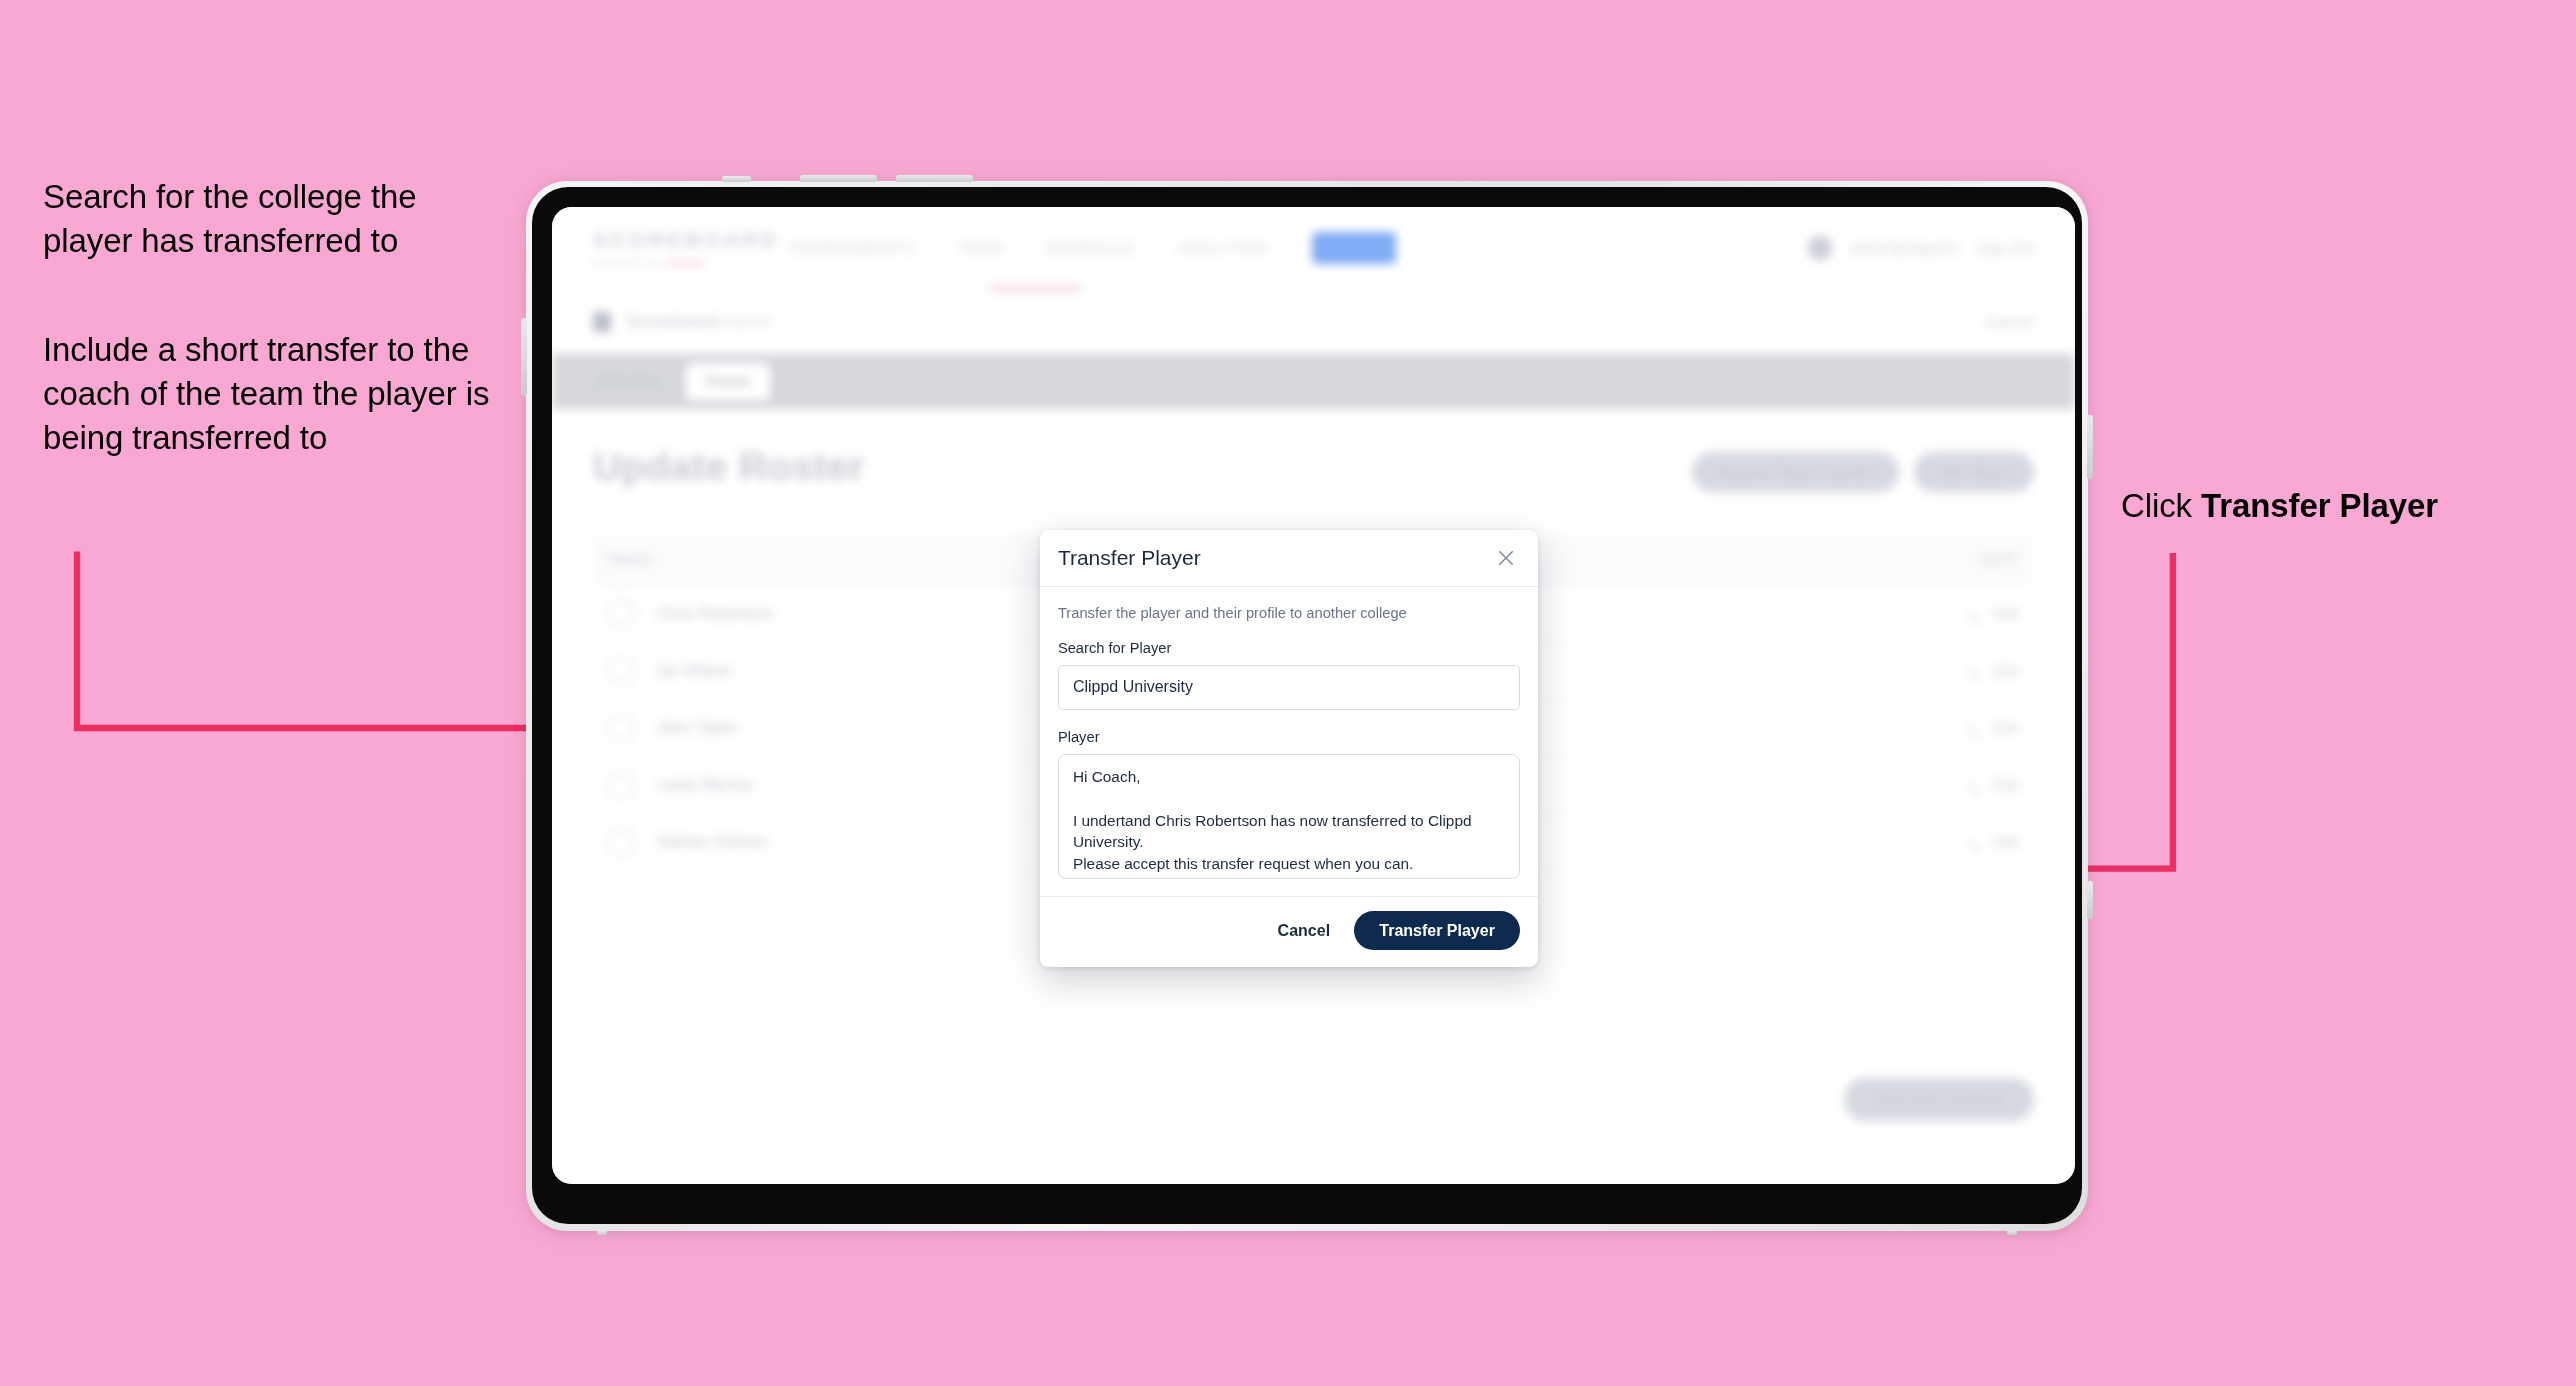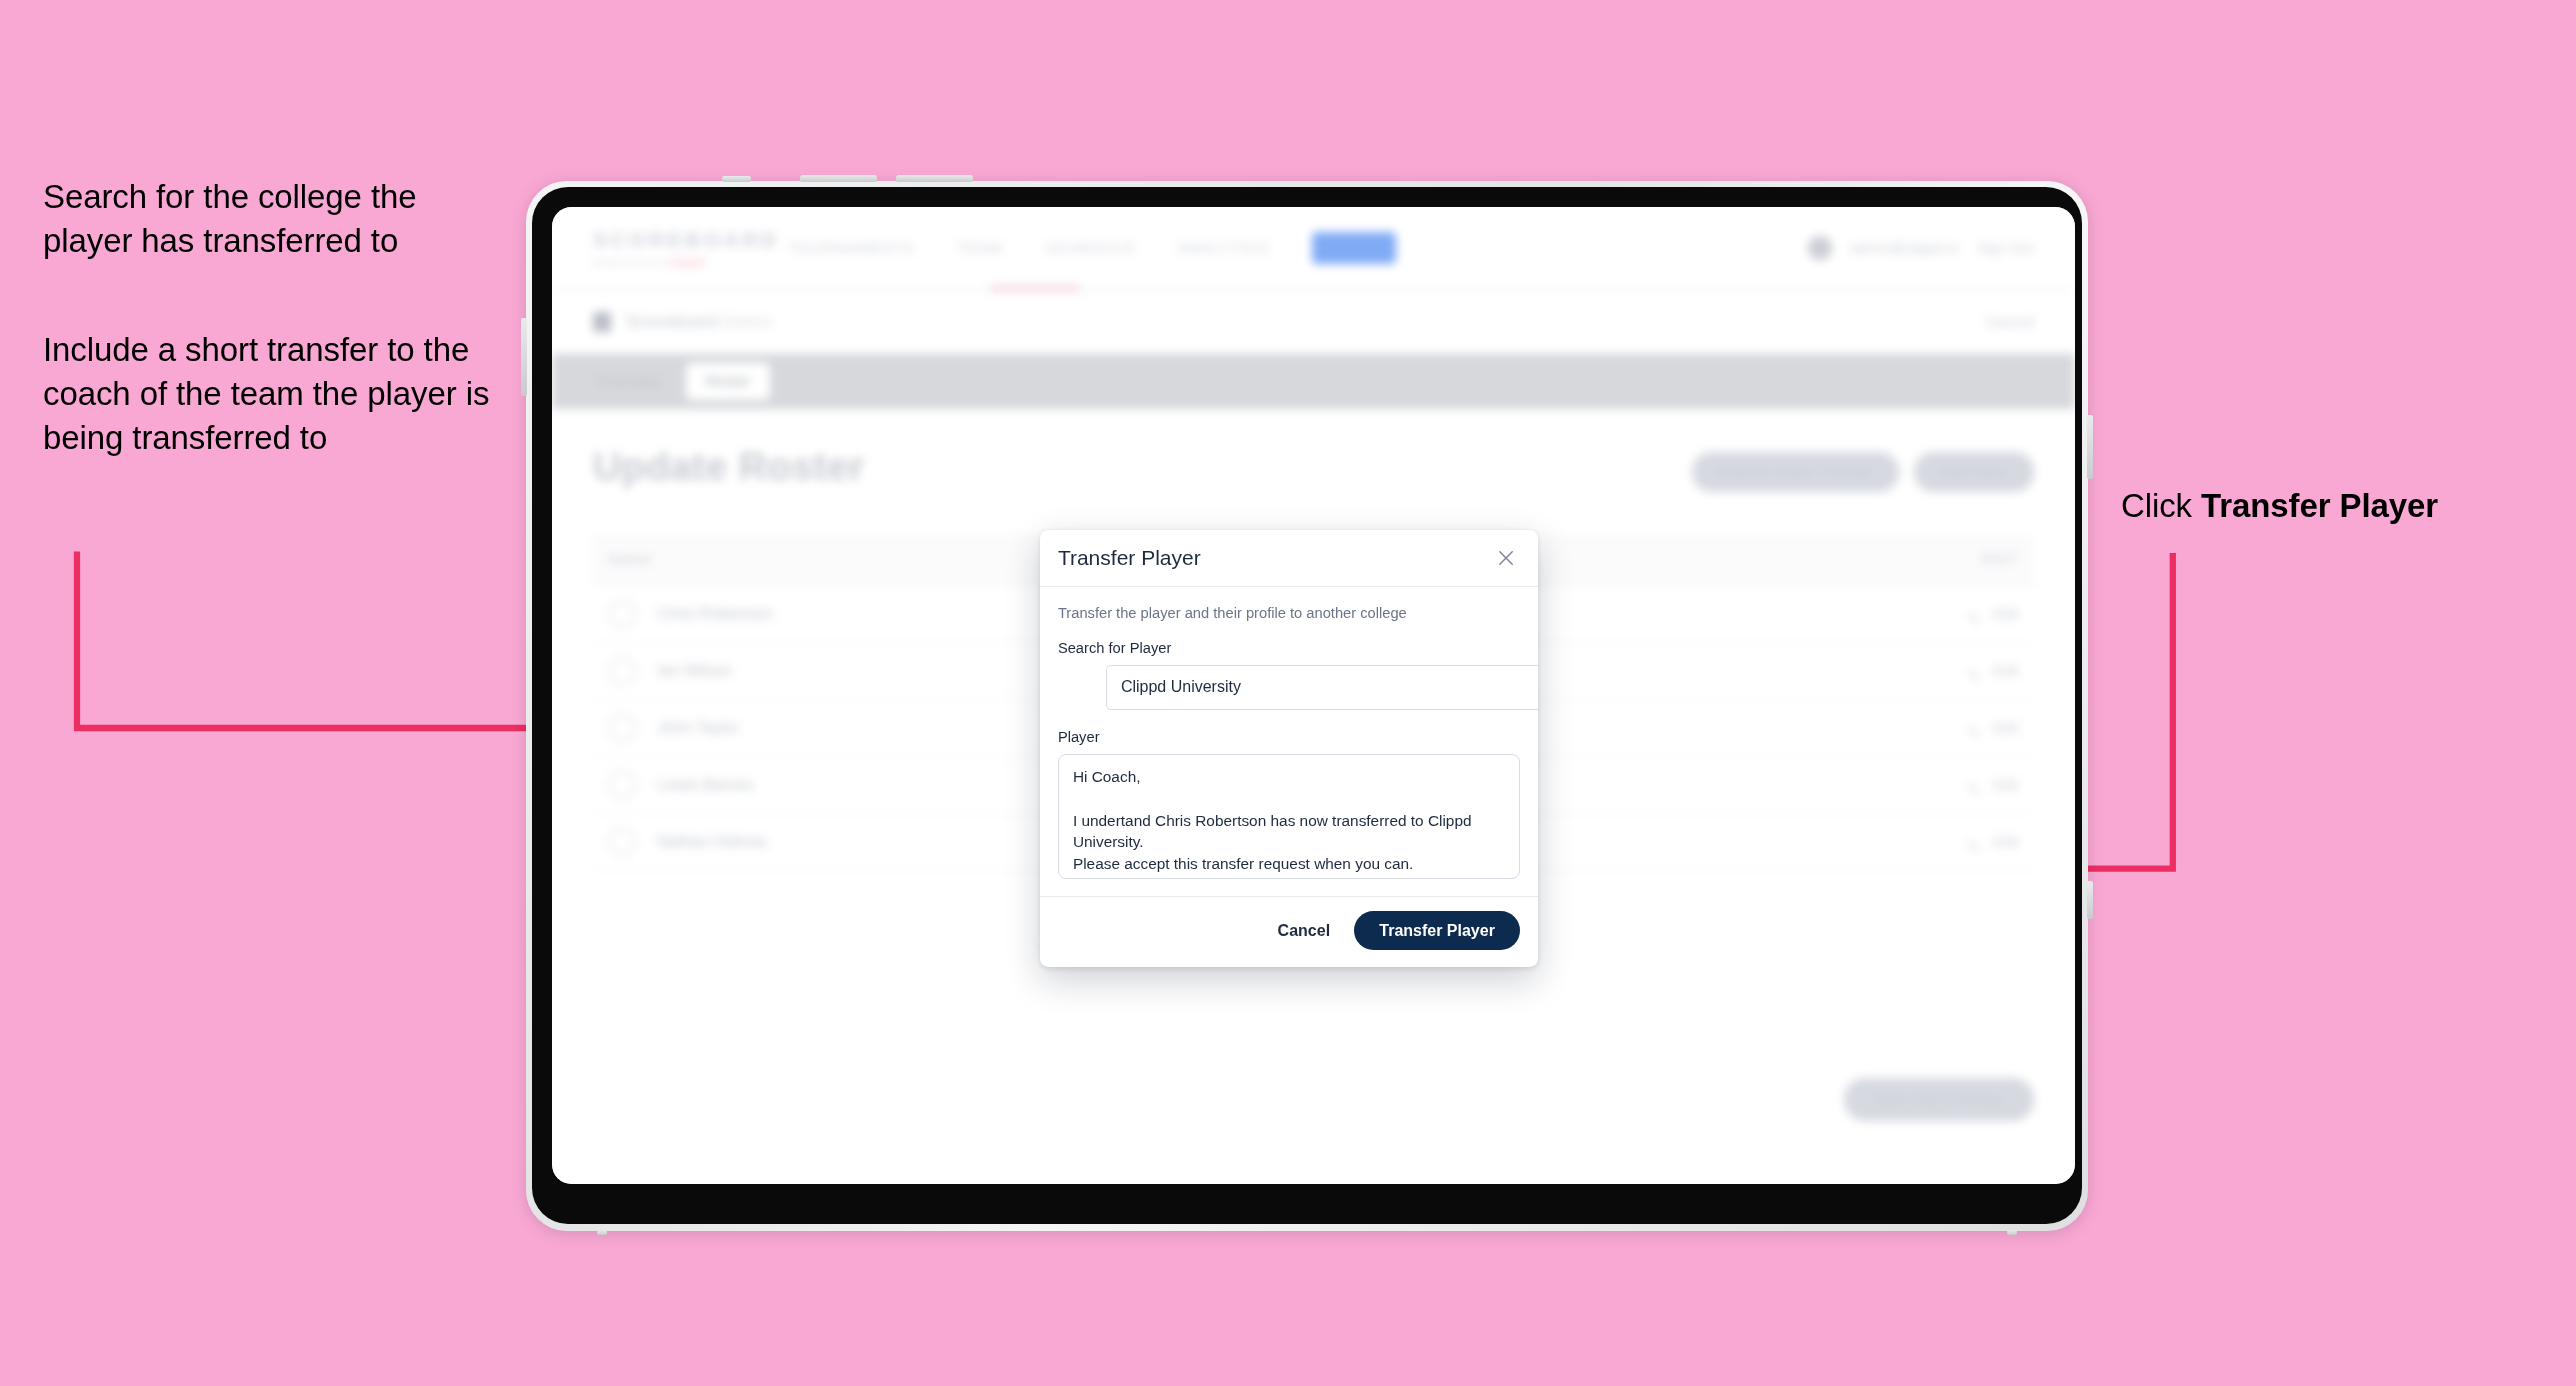--- a/index.html
+++ b/index.html
@@ -278,21 +278,20 @@
     width: 100%;
     height: 45px;
     border: 0.7px solid #d7dbe3;
     border-radius: 4.9px;
     background: #ffffff;
     font-family: "Liberation Sans", sans-serif;
     font-size: 16px;
     color: #1e2b3f;
     padding: 0 14px;
     outline: none;
-    margin-left: 48px;
   }
   #message-field-label { margin-top: 19.6px; }
   #message-textarea {
     width: 100%;
     height: 125px;
     border: 0.7px solid #d7dbe3;
     border-radius: 8px;
     background: #ffffff;
     font-family: "Liberation Sans", sans-serif;
     font-size: 15.4px;

